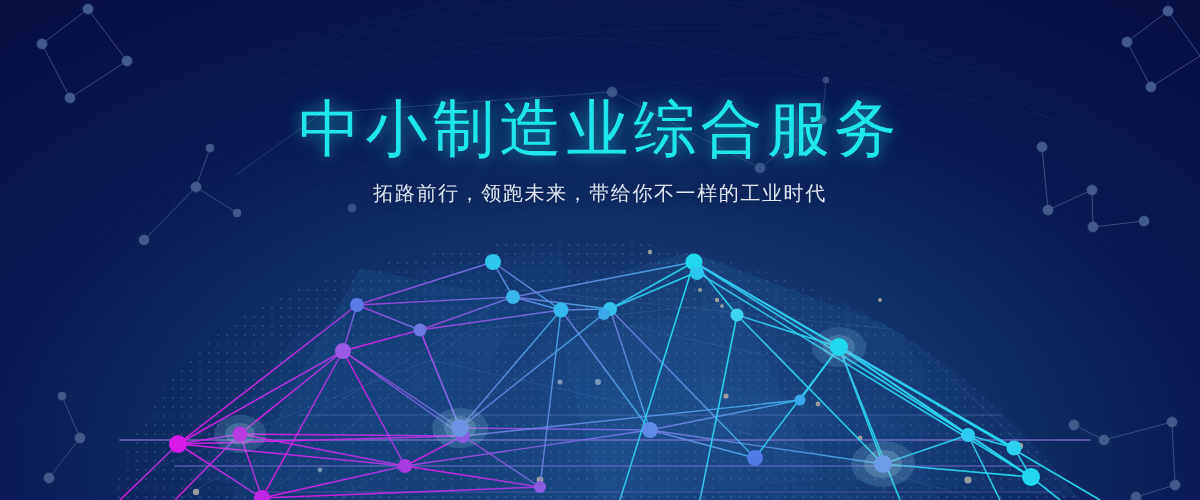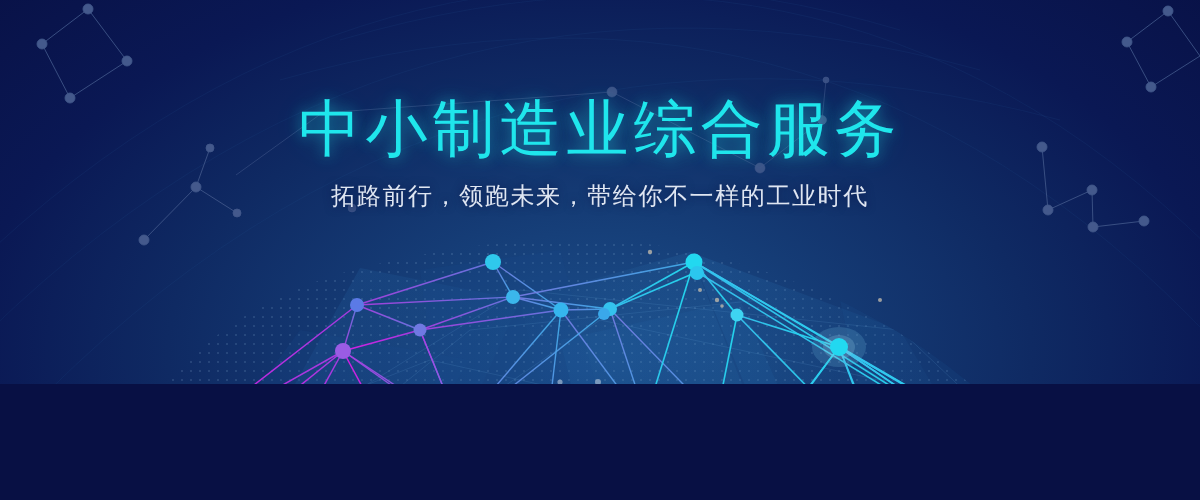--- a/index.html
+++ b/index.html
@@ -3,21 +3,21 @@
 <meta charset="utf-8">
 <style>
   html, body {
     margin: 0;
     padding: 0;
     background: #081044;
   }
   #banner {
     position: relative;
     width: 1200px;
-    height: 384px;
+    height: 500px;
     overflow: hidden;
     font-family: "Liberation Sans", "DejaVu Sans", sans-serif;
     background:
       radial-gradient(ellipse 900px 560px at 50% 92%, #1c4f8c 0%, #163f79 22%, #0f2a63 48%, #0a1854 70%, #081044 100%),
       linear-gradient(180deg, #0a1652 0%, #0b1a58 40%, #0a1550 100%);
   }
   #bg-svg, #mesh-svg, #const-svg {
     position: absolute;
     inset: 0;
     width: 1200px;
@@ -42,21 +42,21 @@
     font-size: 62px;
     line-height: 1.08;
     letter-spacing: 5px;
     font-weight: 300;
     color: #1fe6ec;
     text-shadow: 0 0 14px rgba(31,230,236,.45), 0 0 30px rgba(31,230,236,.2);
     white-space: nowrap;
   }
   #subtitle {
     margin-top: 17px;
-    font-size: 24px;
+    font-size: 20px;
     letter-spacing: 1.6px;
     font-weight: 300;
     color: #dfe6f2;
     white-space: nowrap;
     text-shadow: 0 0 8px rgba(10,20,70,.8);
   }
 </style>
 </head>
 <body>
 

